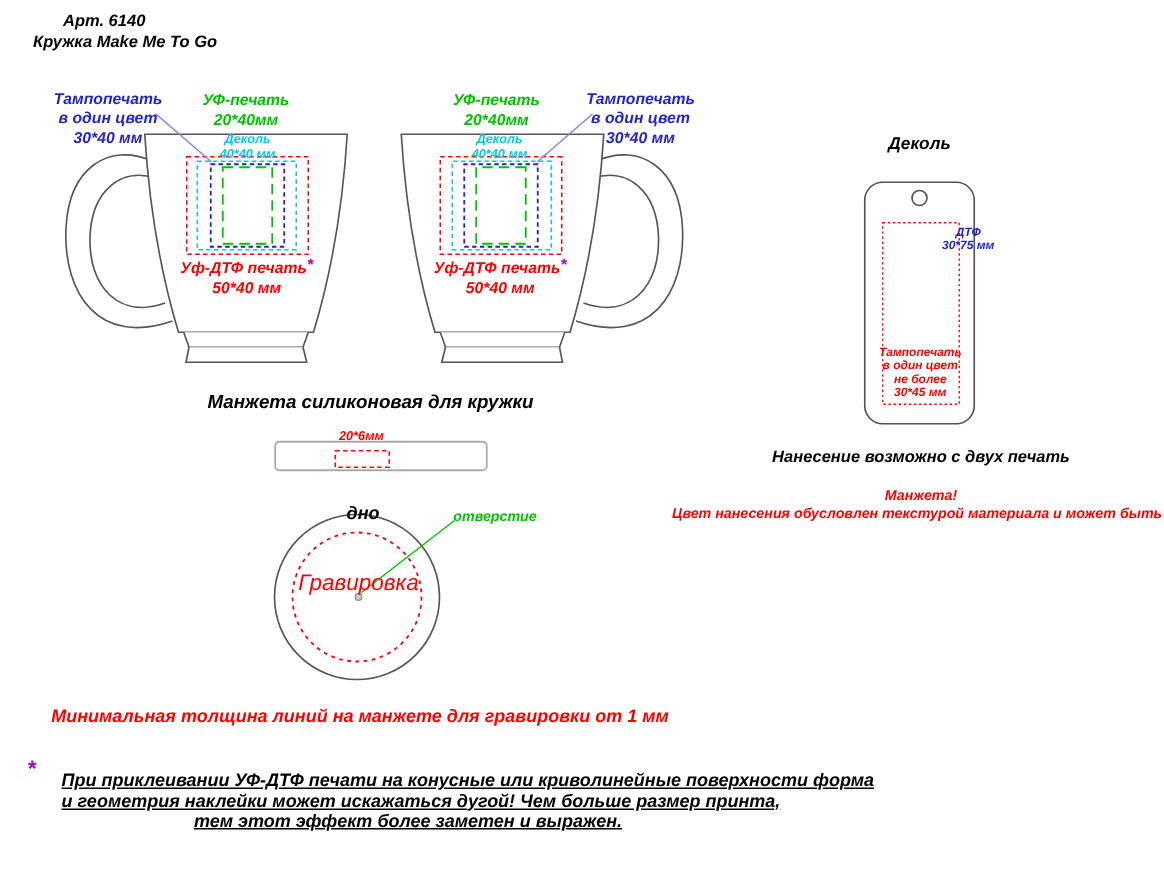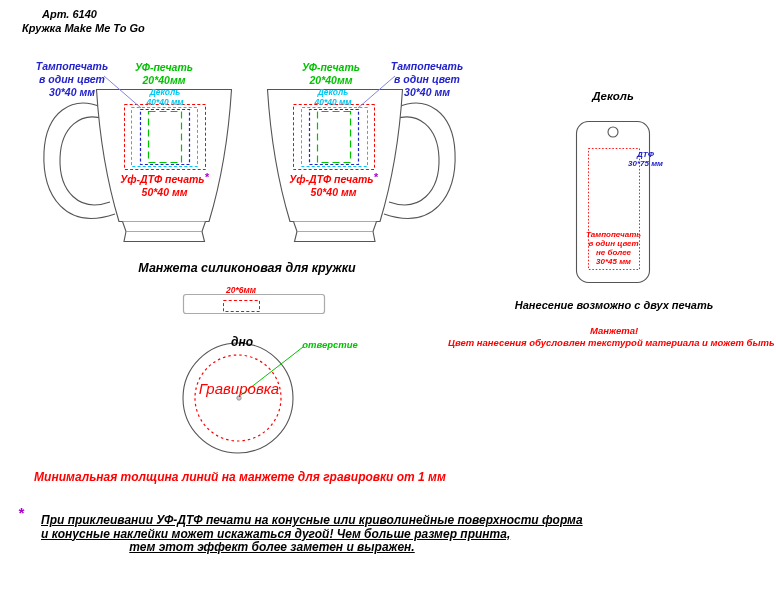--- a/index.html
+++ b/index.html
@@ -127,17 +127,17 @@
   <div class="lbl" style="left:212px; top:320px; width:60px; font-size:12px;margin-top:16px;">дно</div>
   <div class="lbl c-green" style="left:300px; top:338px; width:60px; font-size:9.5px;">отверстие</div>
   <div class="lbl c-red" style="left:163px; top:377px; width:152px; font-size:15px; line-height:23px; font-weight:normal;">
     <div>Гравировка</div>
   </div>
   <div class="lbl c-red" style="left:20px; top:471px; width:440px; font-size:12px;">Минимальная толщина линий на манжете для гравировки от 1 мм</div>
 
   <div class="lbl c-purple" style="left:18px; top:506px; font-size:15px;">*</div>
   <div class="lbl" style="left:41px; top:514px; width:462px; font-size:12px; line-height:13.5px;text-decoration:underline;">
     <div>При приклеивании УФ-ДТФ печати на конусные или криволинейные поверхности форма</div>
-    <div>и конусные наклейки может искажаться дугой! Чем больше размер принта,</div>
+    <div>и геометрия наклейки может искажаться дугой! Чем больше размер принта,</div>
     <div>тем этот эффект более заметен и выражен.</div>
   </div>
 
 </div>
 
 </body></html>

